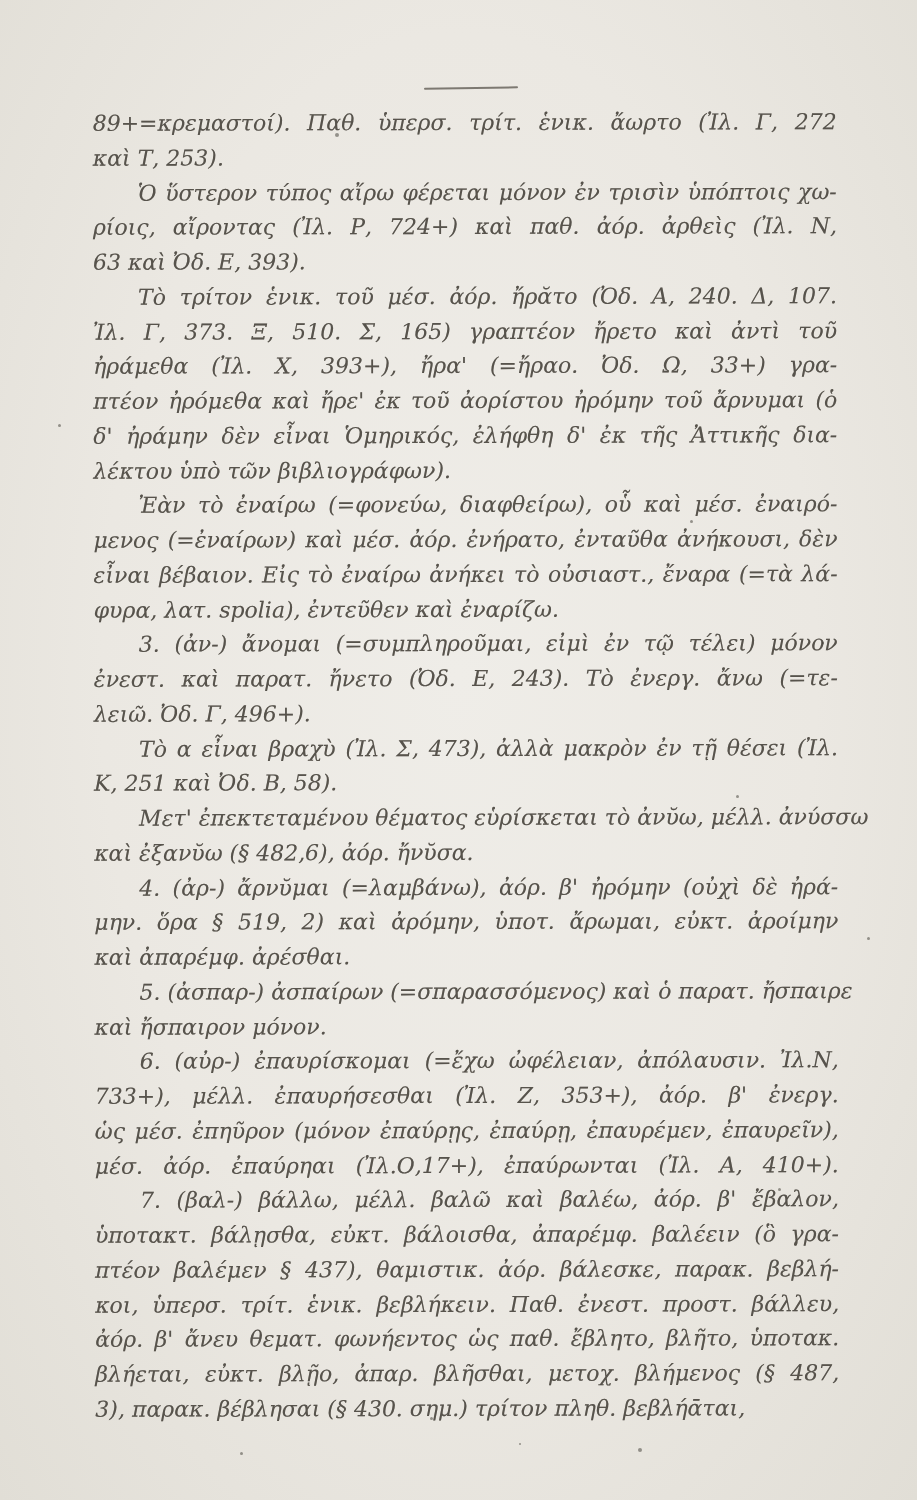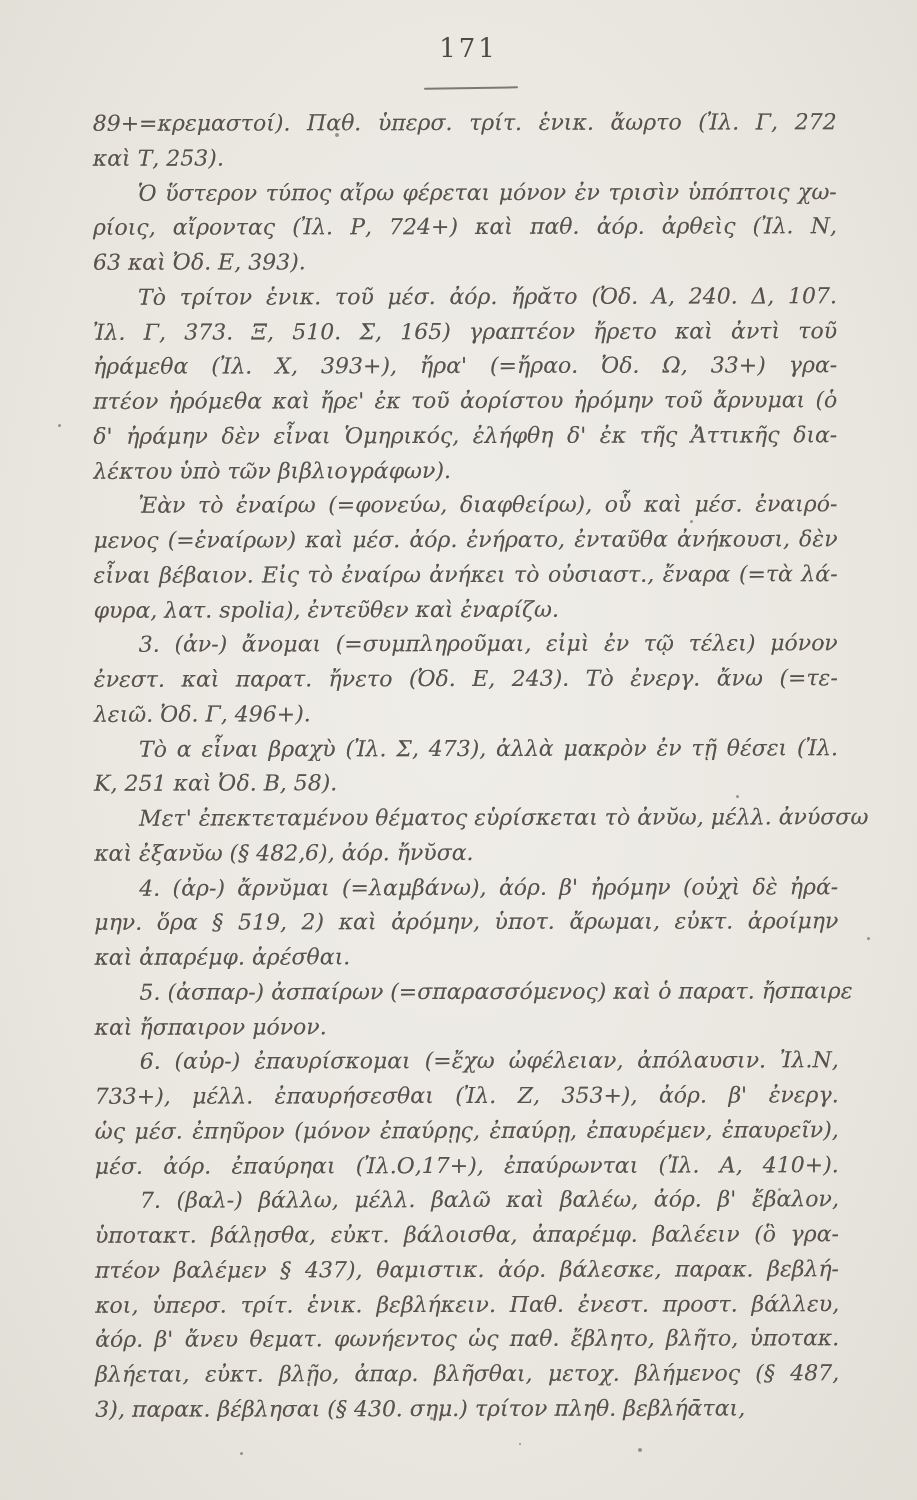--- a/index.html
+++ b/index.html
@@ -57,21 +57,20 @@
     background: #3c3931;
     border-radius: 50%;
     opacity: .5;
   }
 </style>
 </head>
 <body>
 
 <div class="page">
 
-  <div class="pagenum">171</div>
   <div class="header-rule"></div>
 
   <div class="body-block">
     <div class="ln">89+=κρεμαστοί). Παθ. ὑπερσ. τρίτ. ἑνικ. ἄωρτο (Ἰλ. Γ, 272</div>
     <div class="ln last">καὶ Τ, 253).</div>
     <div class="ln ind">Ὁ ὕστερον τύπος αἴρω φέρεται μόνον ἐν τρισὶν ὑπόπτοις χω-</div>
     <div class="ln">ρίοις, αἴροντας (Ἰλ. Ρ, 724+) καὶ παθ. ἀόρ. ἀρθεὶς (Ἰλ. Ν,</div>
     <div class="ln last">63 καὶ Ὀδ. Ε, 393).</div>
     <div class="ln ind">Τὸ τρίτον ἑνικ. τοῦ μέσ. ἀόρ. ἤρᾰτο (Ὀδ. Α, 240. Δ, 107.</div>
     <div class="ln">Ἰλ. Γ, 373. Ξ, 510. Σ, 165) γραπτέον ἤρετο καὶ ἀντὶ τοῦ</div>

